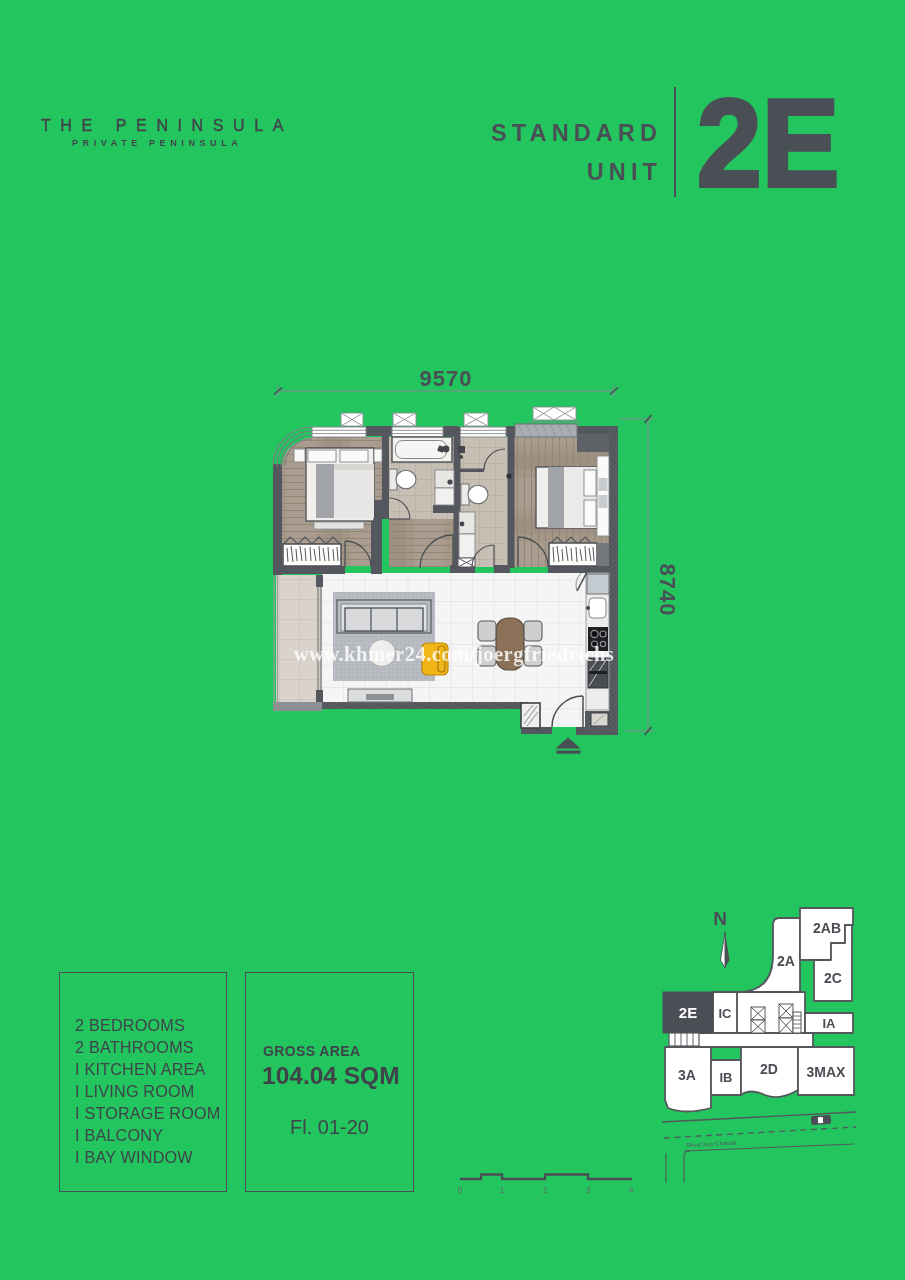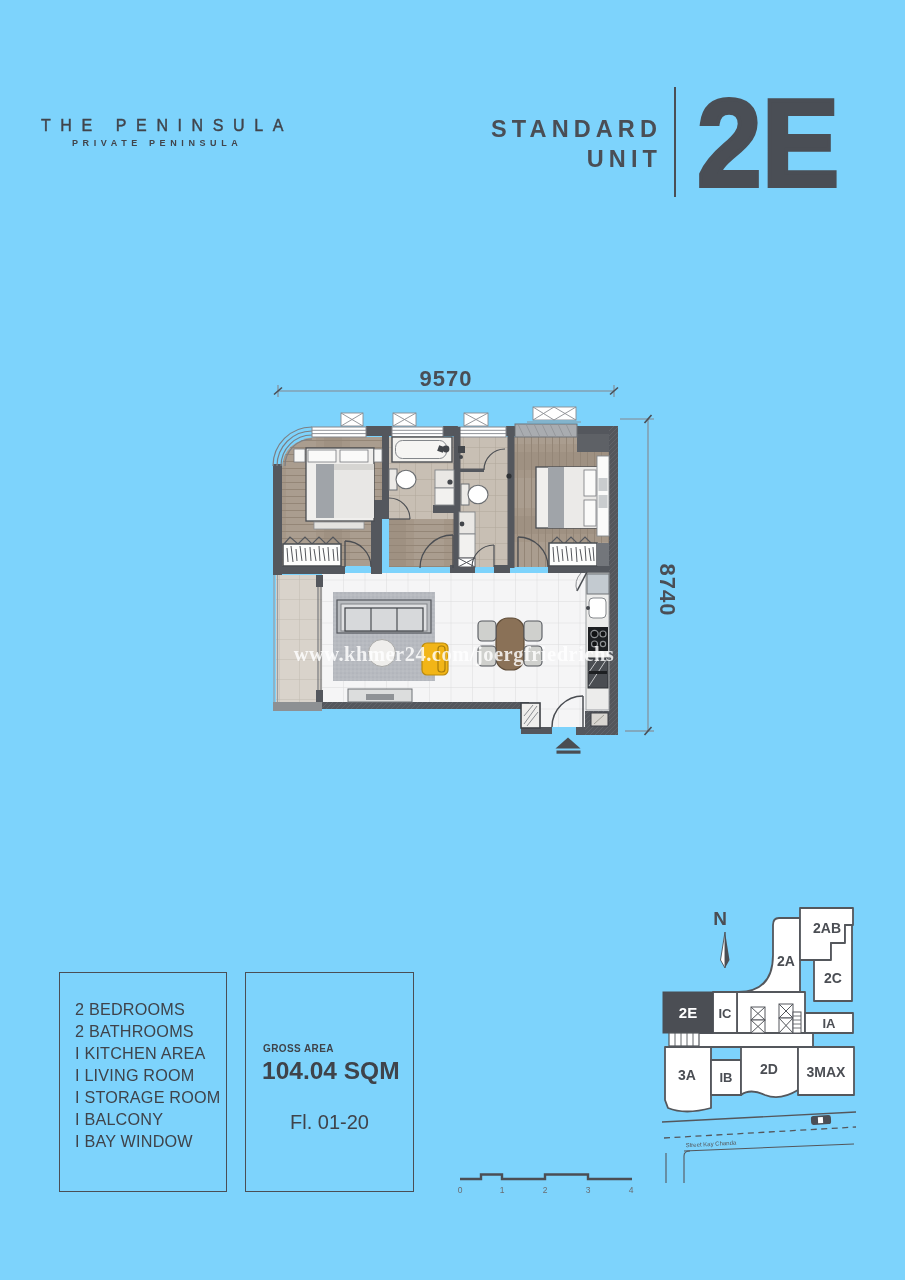--- a/index.html
+++ b/index.html
@@ -1,28 +1,28 @@
 <!DOCTYPE html>
 <html><head>
 <meta charset="utf-8">
 <style>
   html,body{margin:0;padding:0;background:#ffffff;}
-  #page{position:relative;width:905px;height:1280px;background:#7dd3fc;overflow:hidden;
+  #page{position:relative;width:905px;height:1280px;background:#22c55e;overflow:hidden;
         font-family:"Liberation Sans", sans-serif;color:#45484f;}
   .abs{position:absolute;}
 </style>
 </head>
 <body>
 <div id="page">
 
   <div class="abs" style="left:41px;top:117px;font-size:16px;letter-spacing:9.6px;color:#41444b;white-space:nowrap;-webkit-text-stroke:0.4px #41444b;">THE PENINSULA</div>
 
   <div class="abs" style="left:72px;top:138px;font-size:9px;font-weight:bold;letter-spacing:4.6px;color:#41444b;white-space:nowrap;">PRIVATE PENINSULA</div>
 
-  <div class="abs" style="left:380px;top:114px;width:282px;text-align:right;font-size:23.5px;font-weight:bold;letter-spacing:5.1px;line-height:30px;color:#4a4e55;">STANDARD<br>UNIT</div>
+  <div class="abs" style="left:380px;top:114px;width:282px;text-align:right;font-size:23.5px;font-weight:bold;letter-spacing:5.1px;line-height:39px;color:#4a4e55;">STANDARD<br>UNIT</div>
 
   <div class="abs" style="left:674px;top:87px;width:2px;height:110px;background:#4a4e55;"></div>
 
   <div class="abs" style="left:697px;top:71px;font-size:125px;font-weight:bold;color:#4a4e55;-webkit-text-stroke:4px #4a4e55;letter-spacing:0px;transform:scaleX(0.93);transform-origin:0 0;">2E</div>
 
   <svg class="abs" style="left:0;top:0;" width="905" height="1280" viewBox="0 0 905 1280">
     <defs>
       <pattern id="wood-h" width="64" height="7" patternUnits="userSpaceOnUse">
         <rect width="64" height="7" fill="#a59788"></rect>
         <rect width="64" height="1" y="6" fill="#948677"></rect>
@@ -458,27 +458,27 @@
         <text x="460" y="1193">0</text>
         <text x="502" y="1193">1</text>
         <text x="545" y="1193">2</text>
         <text x="588" y="1193">3</text>
         <text x="631" y="1193">4</text>
       </g>
     </g>
   </svg>
 
   <div class="abs" style="left:59px;top:972px;width:166px;height:218px;border:1.6px solid #4a4e55;">
-    <div style="margin:25px 0 0 15px;font-size:16.2px;letter-spacing:0.2px;line-height:22px;color:#3f434a;white-space:nowrap;">
+    <div style="margin:41px 0 0 15px;font-size:16.2px;letter-spacing:0.2px;line-height:22px;color:#3f434a;white-space:nowrap;">
       2 BEDROOMS<br>2 BATHROOMS<br>I KITCHEN AREA<br>I LIVING ROOM<br>I STORAGE ROOM<br>I BALCONY<br>I BAY WINDOW
     </div>
   </div>
 
   <div class="abs" style="left:245px;top:972px;width:167px;height:218px;border:1.6px solid #4a4e55;">
 
-    <div style="margin:70px 0 0 17px;font-size:10px;font-weight:bold;letter-spacing:0.4px;color:#3f434a;">GROSS AREA</div>
+    <div style="margin:70px 0 0 17px;font-size:14px;font-weight:bold;letter-spacing:0.4px;color:#3f434a;">GROSS AREA</div>
 
     <div style="margin:3px 0 0 16px;font-size:24.5px;font-weight:bold;color:#3f434a;white-space:nowrap;">104.04 <span style="font-weight:bold;">SQM</span></div>
 
     <div style="margin:26px 0 0 0;text-align:center;font-size:20px;color:#3f434a;">Fl. 01-20</div>
   </div>
 
 </div>
 
 </body></html>

